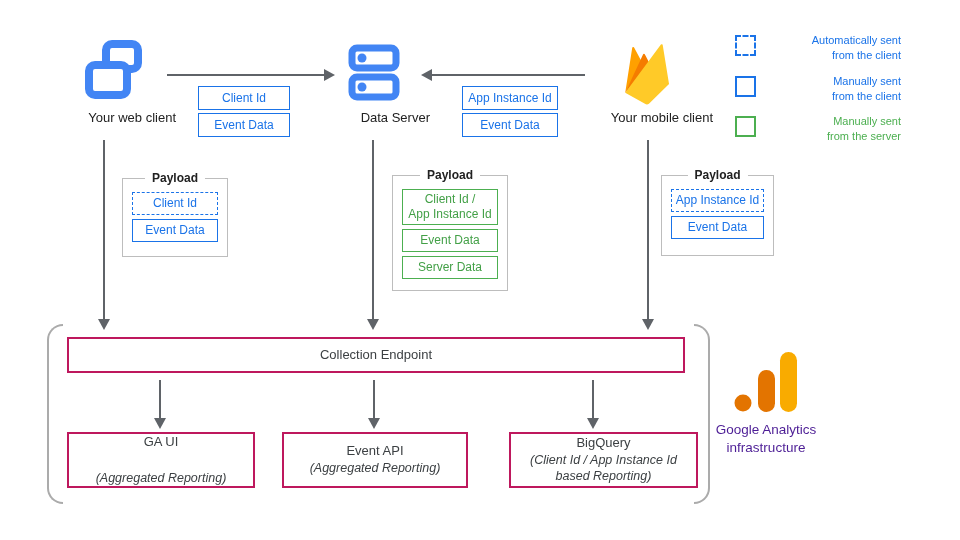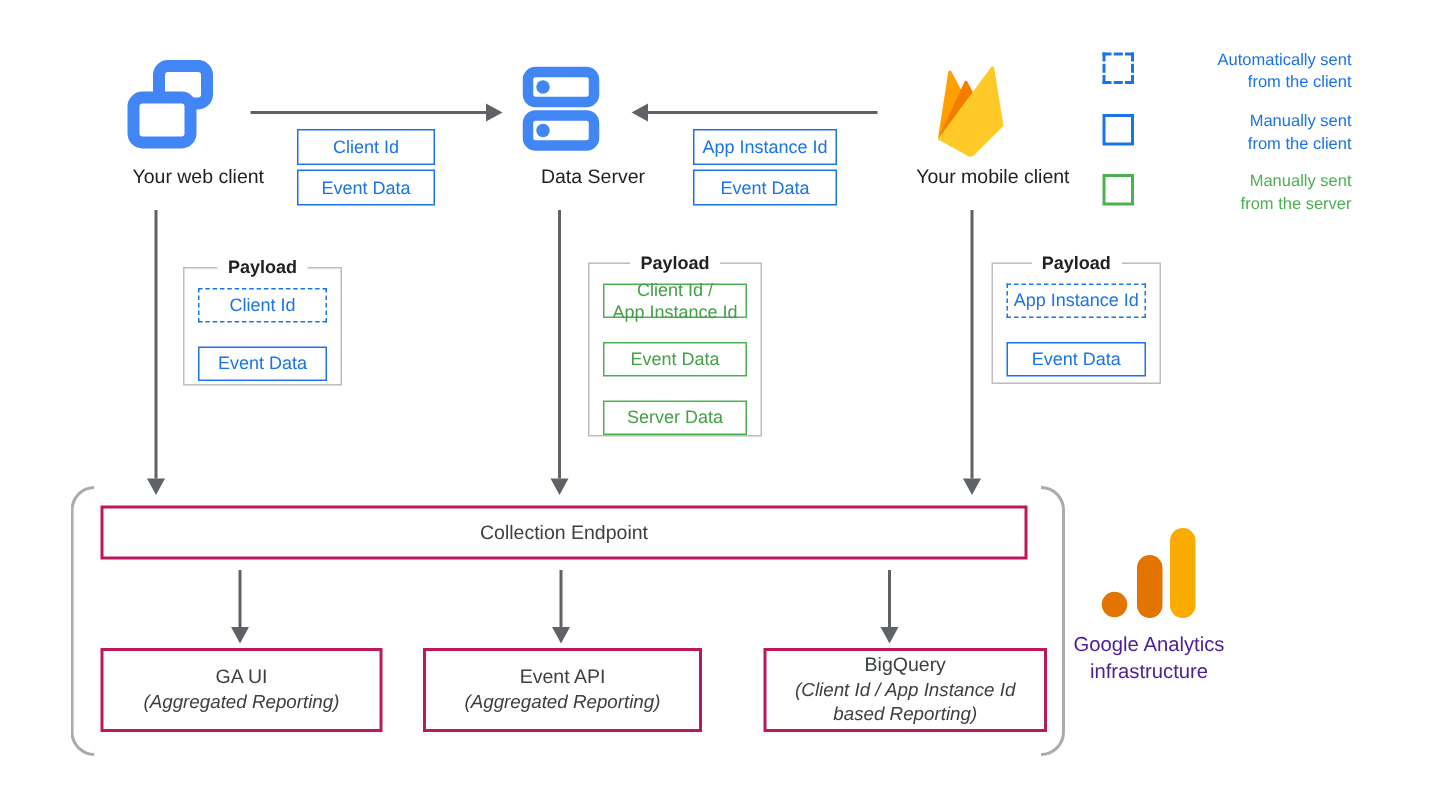--- a/index.html
+++ b/index.html
@@ -30,21 +30,21 @@
     display:flex; align-items:center; justify-content:center;
     font-size:12px; font-weight:500; box-sizing:border-box;
   }
   .solid-blue  { border:1.5px solid #1a73e8; color:#1a73e8; }
   .dashed-blue { border:1.5px dashed #1a73e8; color:#1a73e8; }
   .solid-green { border:1.5px solid #4caf50; color:#43a047; }
 
   
   .payload {
     position:absolute; border:1px solid #bdbdbd; background:#fff; box-sizing:border-box;
-    padding:13px 9px 9px 9px; display:flex; flex-direction:column; gap:16px;
+    padding:13px 9px 9px 9px; display:flex; flex-direction:column; gap:4px;
   }
   .payload-title {
     position:absolute; top:-8px; left:50%; transform:translateX(-50%);
     background:#fff; padding:0 7px; font-size:12px; font-weight:700; color:#212121; white-space:nowrap;
   }
   .p-item {
     min-height:23px; display:flex; align-items:center; justify-content:center;
     font-size:12px; font-weight:500; text-align:center; box-sizing:border-box;
     white-space:pre-line; line-height:1.25; padding:2px 2px;
   }
@@ -164,21 +164,21 @@
     <span>Collection Endpoint</span>
   </div>
 
   <div class="vline" style="left:159px; top:380px; height:38px;"></div>
   <div class="ah-down" style="left:154px; top:418px;"></div>
   <div class="vline" style="left:373px; top:380px; height:38px;"></div>
   <div class="ah-down" style="left:368px; top:418px;"></div>
   <div class="vline" style="left:592px; top:380px; height:38px;"></div>
   <div class="ah-down" style="left:587px; top:418px;"></div>
 
-  <div class="gbox" style="left:67px; top:432px; width:188px; height:56px;">
+  <div class="gbox" style="left:67px; top:432px; width:188px; height:56px;justify-content:space-between;">
     <span>GA UI</span>
     <span class="subtitle">(Aggregated Reporting)</span>
   </div>
   <div class="gbox" style="left:282px; top:432px; width:186px; height:56px;">
     <span>Event API</span>
     <span class="subtitle">(Aggregated Reporting)</span>
   </div>
   <div class="gbox" style="left:496px; top:432px; width:189px; height:56px;margin-left:13px;">
     <span>BigQuery</span>
     <span class="subtitle">(Client Id / App Instance Id

